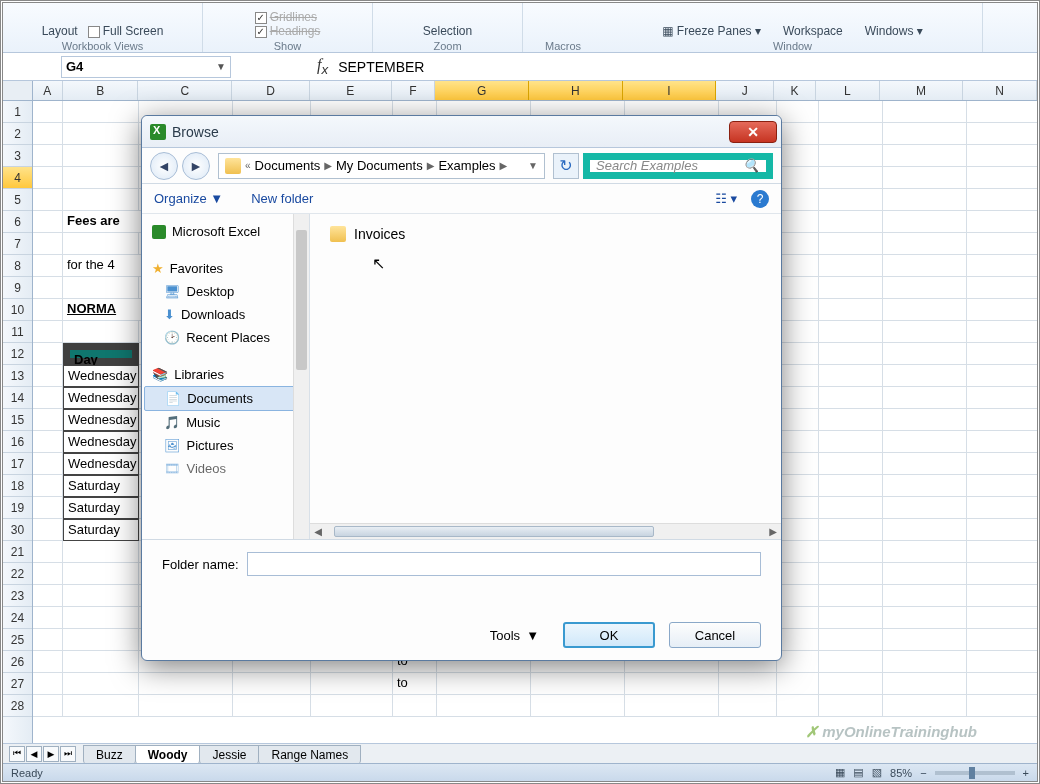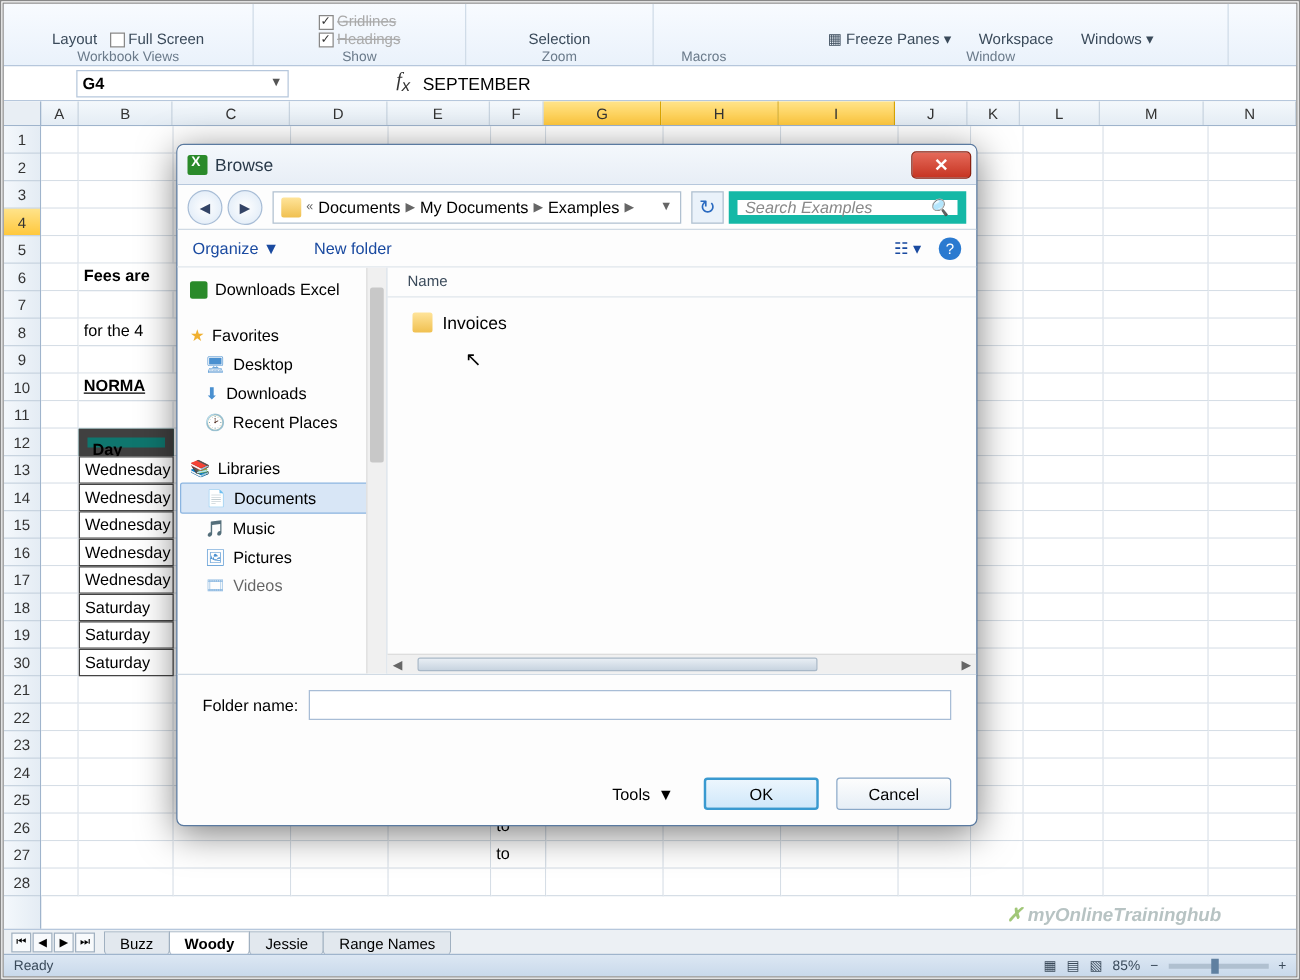--- a/index.html
+++ b/index.html
@@ -671,21 +671,21 @@
     </div>
     <div class="r">
       <span>☷ ▾</span>
       <span style="width:18px;height:18px;border-radius:50%;background:#2a7ad0;color:#fff;display:inline-flex;align-items:center;justify-content:center;font-size:12px">?</span>
     </div>
   </div>
   <div class="dlg-body">
     <div class="dlg-side">
       <div class="hdr-item">
           <span class="xicon" style="width:14px;height:14px;background:#2a8a2a;border-radius:2px"></span>
-          <span>Downloads Excel</span>
+          <span>Microsoft Excel</span>
         </div>
       <div class="spacer"></div>
       <div class="hdr-item">
           <span class="ico-star">★</span>
           <span>Favorites</span>
         </div>
       <div class="item">
           <span style="color:#4a90d0">🖥</span>
           <span>Desktop</span>
         </div>
@@ -716,21 +716,20 @@
         </div>
       <div class="item" style="opacity:0.6">
           <span style="color:#4a90d0">🎞</span>
           <span>Videos</span>
         </div>
       <div class="side-scroll">
           <div class="thumb"></div>
         </div>
     </div>
     <div class="dlg-main">
-      <div class="list-hdr">Name</div>
       <div class="list-body">
         <div class="folder-item">
           <span class="ico ico-folder"></span>
           <span>Invoices</span>
         </div>
         <span class="cursor">↖</span>
       </div>
       <div class="hscroll">
         <span style="width:16px;text-align:center;font-size:10px;color:#666">◀</span>
         <div class="thumb"></div>

